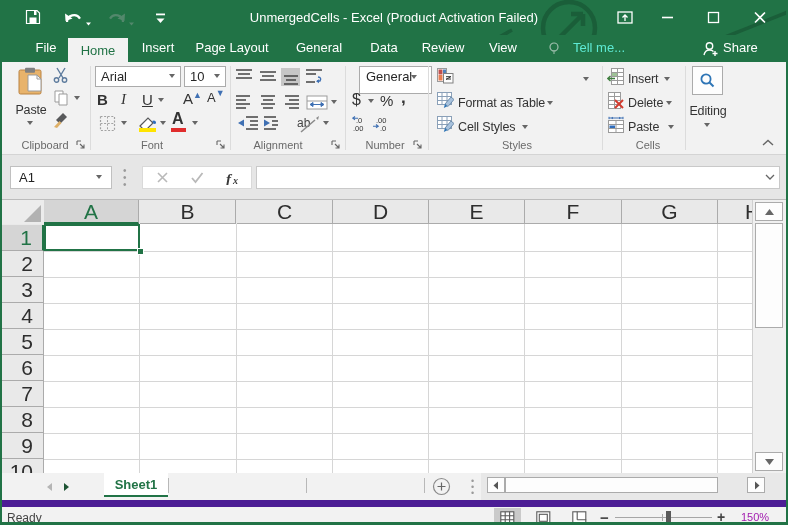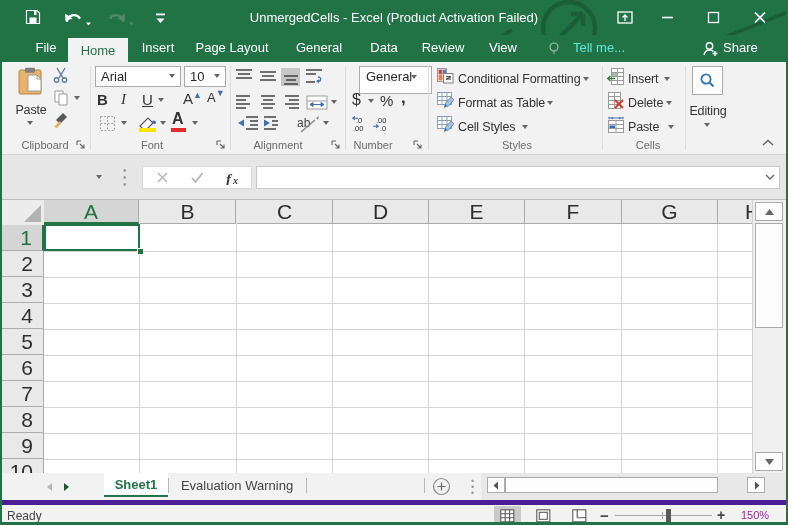--- a/index.html
+++ b/index.html
@@ -17,21 +17,21 @@
   .gsep { position:absolute; top:4px; height:84px; width:1px; background:#dcdcdc; }
   .glabel { position:absolute; top:77px; font-size:11px; color:#6a6a6a; text-align:center; }
   .launcher { position:absolute; top:78px; width:10px; height:10px; }
   .rbtext { font-size:12.5px; color:#333; letter-spacing:-0.15px; }
   .caret { display:inline-block; width:0; height:0; border-left:3.5px solid transparent; border-right:3.5px solid transparent; border-top:4px solid #666; }
   .combo { position:absolute; background:#fff; border:1px solid #ababab; font-size:13px; color:#262626; }
   
   #fbar { position:absolute; left:0; top:154px; width:788px; height:45px; background:#e6e6e6; border-top:1px solid #d4d4d4; }
   
   #sheetbar { position:absolute; left:0; top:473px; width:788px; height:27px; background:#f2f2f2; }
-  #statusbar { position:absolute; left:0; top:500px; width:788px; height:22px; background:#f2f2f2; border-top:5px solid #4c1d95; }
+  #statusbar { position:absolute; left:0; top:500px; width:788px; height:22px; background:#f2f2f2; border-top:7px solid #4c1d95; }
   #winborder { position:absolute; left:0; top:0; width:788px; height:525px; border-left:2px solid #217346; border-right:2px solid #217346; border-bottom:3px solid #217346; pointer-events:none; }
   .colhead { top:0; height:24px; font-size:21px; color:#2e2e2e; text-align:center; line-height:24px; border-right:1px solid #ababab; border-bottom:1px solid #ababab; }
   .rowhead { left:0; width:42px; height:26px; font-size:21px; color:#2e2e2e; text-align:right; padding-right:10px; line-height:25px; border-bottom:1px solid #ababab; border-right:1px solid #ababab; }
   .vline { top:0; width:1px; height:250px; background:#d6d6d6; }
   .hline { left:0; height:1px; width:708px; background:#d6d6d6; }
   .tabsep { top:5px; width:1px; height:15px; background:#b8b8b8; }
   .sheettab { top:0; height:24px; font-size:13px; color:#444; text-align:center; line-height:25px; }
 </style>
 </head>
 <body>
@@ -223,35 +223,34 @@
   <div class="abs" style="left:380px;top:30px;font-size:15px;color:#333;">%</div>
   <div class="abs" style="left:401px;top:26px;font-size:17px;font-weight:bold;color:#333;">,</div>
   <svg class="abs" style="left:352px;top:53px" width="42" height="18" viewBox="0 0 42 18">
     <text x="4" y="8" font-size="7.5" fill="#333" font-family="Liberation Sans">.0</text>
     <text x="1" y="16" font-size="7.5" fill="#333" font-family="Liberation Sans">.00</text>
     <path d="M6 3.2 h-5 M3 1.5 l-2.3 1.7 l2.3 1.7" stroke="#3f70b3" fill="none" stroke-width="1.1"></path>
     <text x="24" y="8" font-size="7.5" fill="#333" font-family="Liberation Sans">.00</text>
     <text x="28" y="16" font-size="7.5" fill="#333" font-family="Liberation Sans">.0</text>
     <path d="M21 11.2 h5 M24 9.5 l2.3 1.7 l-2.3 1.7" stroke="#3f70b3" fill="none" stroke-width="1.1"></path>
   </svg>
-  <div class="glabel" style="left:336px;width:74px;">Number</div>
+  <div class="glabel" style="left:348px;width:74px;">Number</div>
   <svg class="abs launcher" style="left:413px;" viewBox="0 0 10 10">
     <path d="M1 1 v4 M1 1 h4 M4 4 l4 4 M8 4.5 V8 H4.5" stroke="#666" fill="none" stroke-width="1.1"></path>
   </svg>
   <div class="gsep" style="left:428px;"></div>
 
   <svg class="abs" style="left:437px;top:6px" width="17" height="16" viewBox="0 0 17 16">
     <rect x="0.5" y="0.5" width="9" height="13" fill="#fff" stroke="#9b9b9b"></rect>
     <rect x="1.5" y="1.5" width="4" height="5" fill="#c0504d"></rect>
     <rect x="1.5" y="7" width="4" height="5.5" fill="#e87d52"></rect>
     <rect x="6" y="1.5" width="3" height="11" fill="#4f81bd"></rect>
     <rect x="6.5" y="5.5" width="9.5" height="9.5" fill="#fdfdfd" stroke="#808080"></rect>
     <path d="M9 11.5 l5 -3 M9 8.7 h5 M9 11 h5" stroke="#333" fill="none" stroke-width="1"></path>
   </svg>
-  <div class="abs rbtext" style="left:458px;top:10px;">Conditional Formatting</div>
   <div class="abs caret" style="left:583px;top:15px;"></div>
   <svg class="abs" style="left:437px;top:30px" width="17" height="17" viewBox="0 0 17 17">
     <rect x="0.5" y="0.5" width="14" height="12" fill="#fff" stroke="#8aa0b8"></rect>
     <path d="M0.5 4.5 h14 M0.5 8.5 h14 M5 0.5 v12 M10 0.5 v12" stroke="#8aa0b8"></path>
     <path d="M8 12 l6 -7 l3 2.5 l-6 7 z" fill="#a8c2dd" stroke="#5b7da0" stroke-width="0.8"></path>
     <path d="M8 12 l-1.2 4 l3.6 -1.8 z" fill="#2e75b6"></path>
   </svg>
   <div class="abs rbtext" style="left:458px;top:34px;">Format as Table</div>
   <div class="abs caret" style="left:547px;top:39px;"></div>
   <svg class="abs" style="left:437px;top:54px" width="17" height="17" viewBox="0 0 17 17">
@@ -298,20 +297,21 @@
     <path d="M10.5 10.5 l4 4" stroke="#2e75b6" stroke-width="2"></path>
   </svg>
   <div class="abs rbtext" style="left:687px;top:42px;width:42px;text-align:center;">Editing</div>
   <div class="abs caret" style="left:704px;top:61px;"></div>
   <svg class="abs" style="left:761px;top:76px" width="14" height="10" viewBox="0 0 14 10">
     <path d="M2 7 l5 -4.5 l5 4.5" fill="none" stroke="#666" stroke-width="1.4"></path>
   </svg>
 </div>
 
 <div id="fbar">
+  <div class="abs" style="left:10px;top:11px;width:102px;height:23px;background:#fff;border:1px solid #c0c0c0;font-size:13px;color:#222;line-height:21px;padding-left:8px;">A1</div>
   <div class="abs caret" style="left:96px;top:20px;"></div>
   <div class="abs" style="left:123px;top:12px;width:4px;height:20px;color:#9a9a9a;font-size:10px;line-height:7px;">•<br>•<br>•</div>
   <div class="abs" style="left:142px;top:11px;width:110px;height:23px;background:#fff;border:1px solid #d9d9d9;"></div>
   <svg class="abs" style="left:156px;top:16px" width="95" height="14" viewBox="0 0 95 14">
     <path d="M2 2 l9 9 M11 2 l-9 9" stroke="#b9b9b9" stroke-width="1.6" fill="none"></path>
     <path d="M36 7 l3.5 4 l7 -9" stroke="#b9b9b9" stroke-width="1.8" fill="none"></path>
     <text x="70" y="13" font-size="15" font-style="italic" font-weight="bold" fill="#3a3a3a" font-family="Liberation Serif">f</text>
     <text x="77" y="13" font-size="10" font-style="italic" font-weight="bold" fill="#3a3a3a" font-family="Liberation Serif">x</text>
   </svg>
   <div class="abs" style="left:256px;top:11px;width:524px;height:23px;background:#fff;border:1px solid #c9c9c9;"></div>
@@ -386,21 +386,20 @@
   </div>
 </div>
 
 <div id="sheetbar">
   <svg class="abs" style="left:44px;top:8px" width="32" height="12" viewBox="0 0 32 12">
         <path d="M8 2 L3 6 L8 10 Z" fill="#b5b5b5"></path>
         <path d="M20 2 L25 6 L20 10 Z" fill="#1e5434"></path>
       </svg>
   <div class="abs" style="left:104px;top:0;width:64px;height:24px;background:#fff;border-bottom:2px solid #217346;color:#217346;font-weight:bold;font-size:13px;text-align:center;line-height:24px;">Sheet1</div>
   <div class="abs tabsep" style="left:168px;"></div>
-  <div class="abs sheettab" style="left:168px;width:138px;">Evaluation Warning</div>
   <div class="abs tabsep" style="left:306px;"></div>
   <div class="abs tabsep" style="left:424px;"></div>
   <svg class="abs" style="left:432px;top:4px" width="19" height="19" viewBox="0 0 19 19">
     <circle cx="9.5" cy="9.5" r="8" fill="none" stroke="#8a8a8a" stroke-width="1.2"></circle>
     <path d="M9.5 5.5 v8 M5.5 9.5 h8" stroke="#666" stroke-width="1.2"></path>
   </svg>
   <div class="abs" style="left:471px;top:5px;width:4px;height:18px;color:#9a9a9a;font-size:9px;line-height:6px;">•<br>•<br>•</div>
 
   <div class="abs" style="left:481px;top:0;width:307px;height:27px;background:#e8e8e8;">
     <div class="abs" style="left:6px;top:4px;width:18px;height:16px;background:#fdfdfd;border:1px solid #ababab;"></div>

